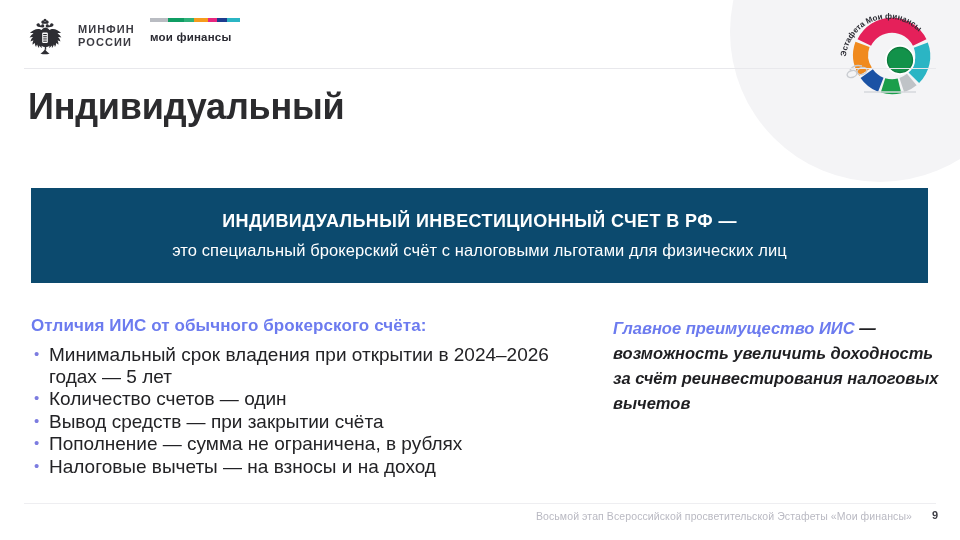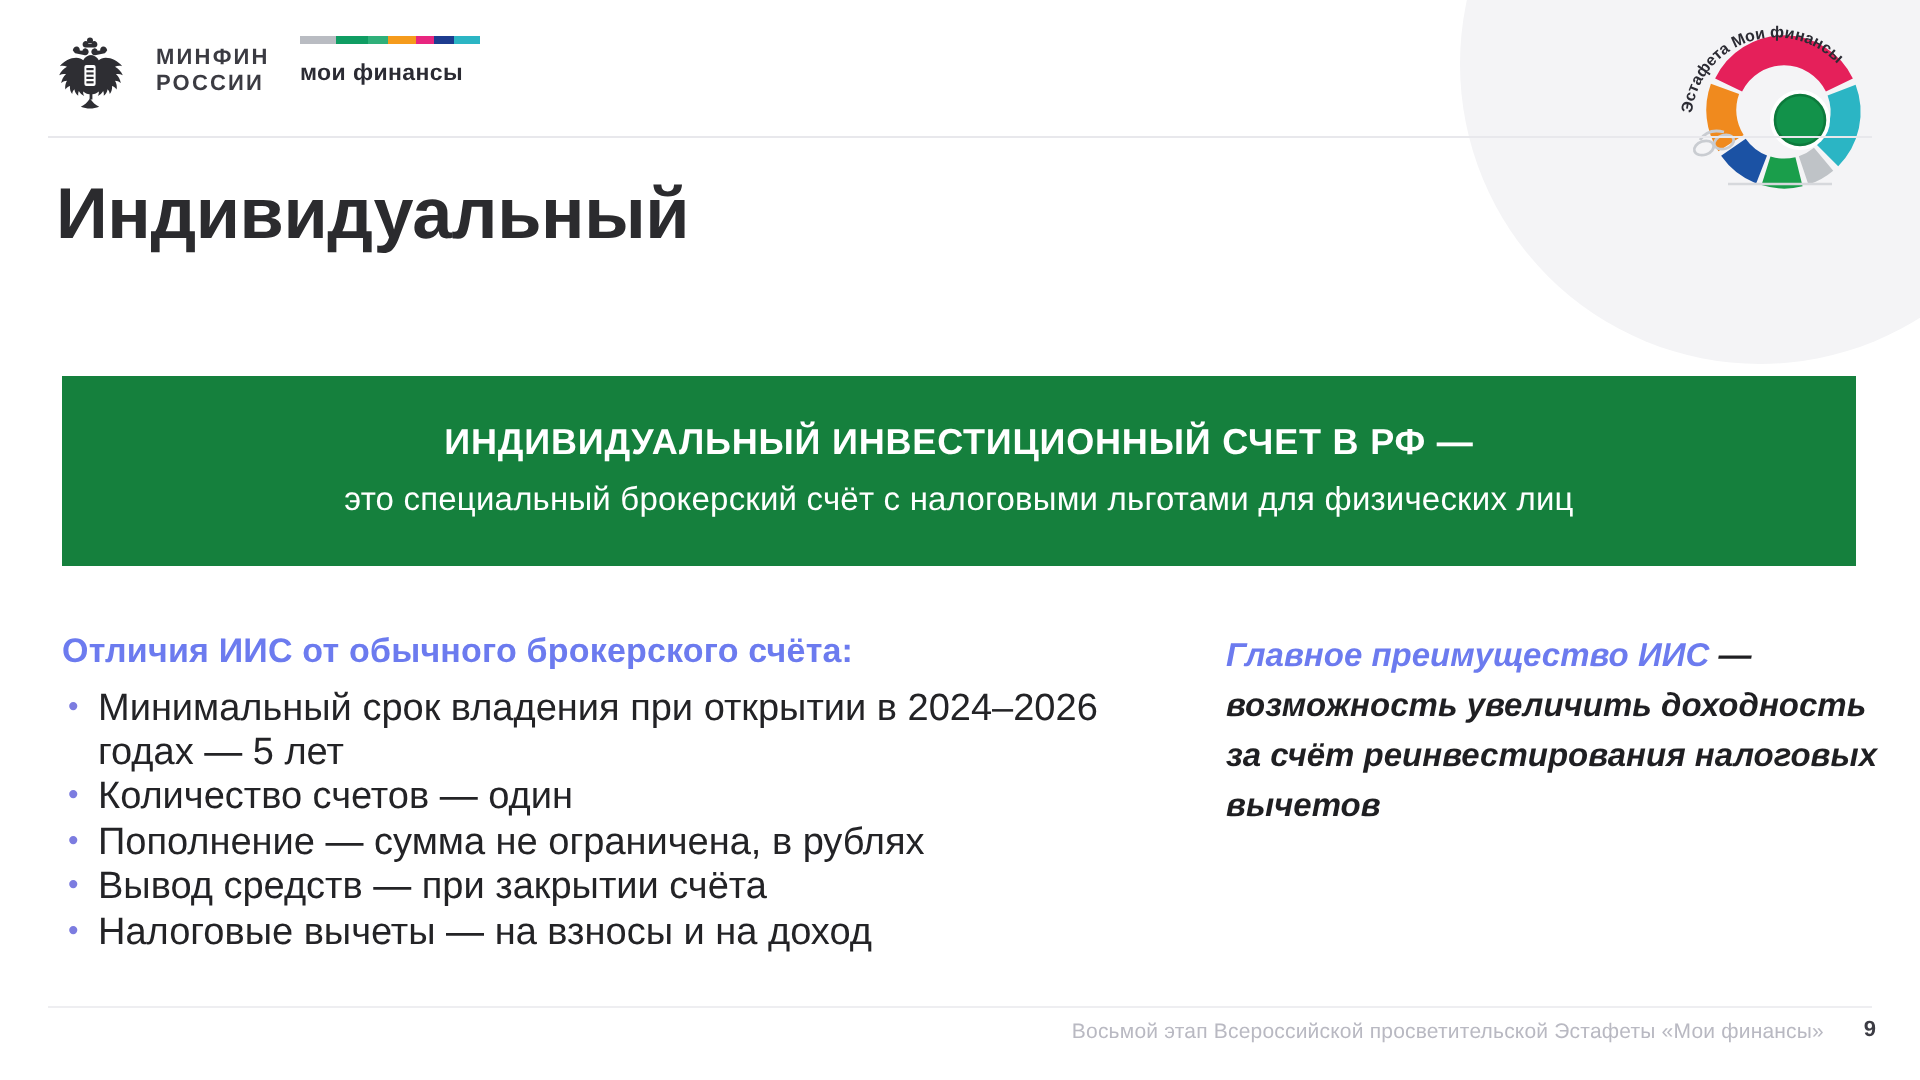--- a/index.html
+++ b/index.html
@@ -79,21 +79,21 @@
     line-height: 41px;
     color: #2b2b2e;
     letter-spacing: -0.2px;
   }
 
   
   .banner {
     position: absolute;
     left: 31px; top: 188px;
     width: 897px; height: 95px;
-    background: #15803d;
+    background: #0c4a6e;
     display: flex; flex-direction: column;
     align-items: center; justify-content: center;
     text-align: center;
     color: #ffffff;
   }
   .banner-line1 {
     font-size: 18px; font-weight: bold;
     letter-spacing: .4px;
     margin-bottom: 9px;
   }
@@ -253,22 +253,22 @@
   <div class="banner">
     <div class="banner-line1">ИНДИВИДУАЛЬНЫЙ ИНВЕСТИЦИОННЫЙ СЧЕТ В РФ —</div>
     <div class="banner-line2">это специальный брокерский счёт с налоговыми льготами для физических лиц</div>
   </div>
 
   <div class="left-col">
     <div class="left-heading">Отличия ИИС от обычного брокерского счёта:</div>
     <ul class="bullets">
       <li>Минимальный срок владения при открытии в 2024–2026 годах — 5 лет</li>
       <li>Количество счетов — один</li>
+      <li>Вывод средств — при закрытии счёта</li>
       <li>Пополнение — сумма не ограничена, в рублях</li>
-      <li>Вывод средств — при закрытии счёта</li>
       <li>Налоговые вычеты — на взносы и на доход</li>
     </ul>
   </div>
 
   <div class="right-col">
     <span class="accent">Главное преимущество ИИС</span><span> — возможность увеличить доходность за счёт реинвестирования налоговых вычетов</span>
   </div>
 
   <div class="footer-divider"></div>
   <div class="footer-text">Восьмой этап Всероссийской просветительской Эстафеты «Мои финансы»</div>

